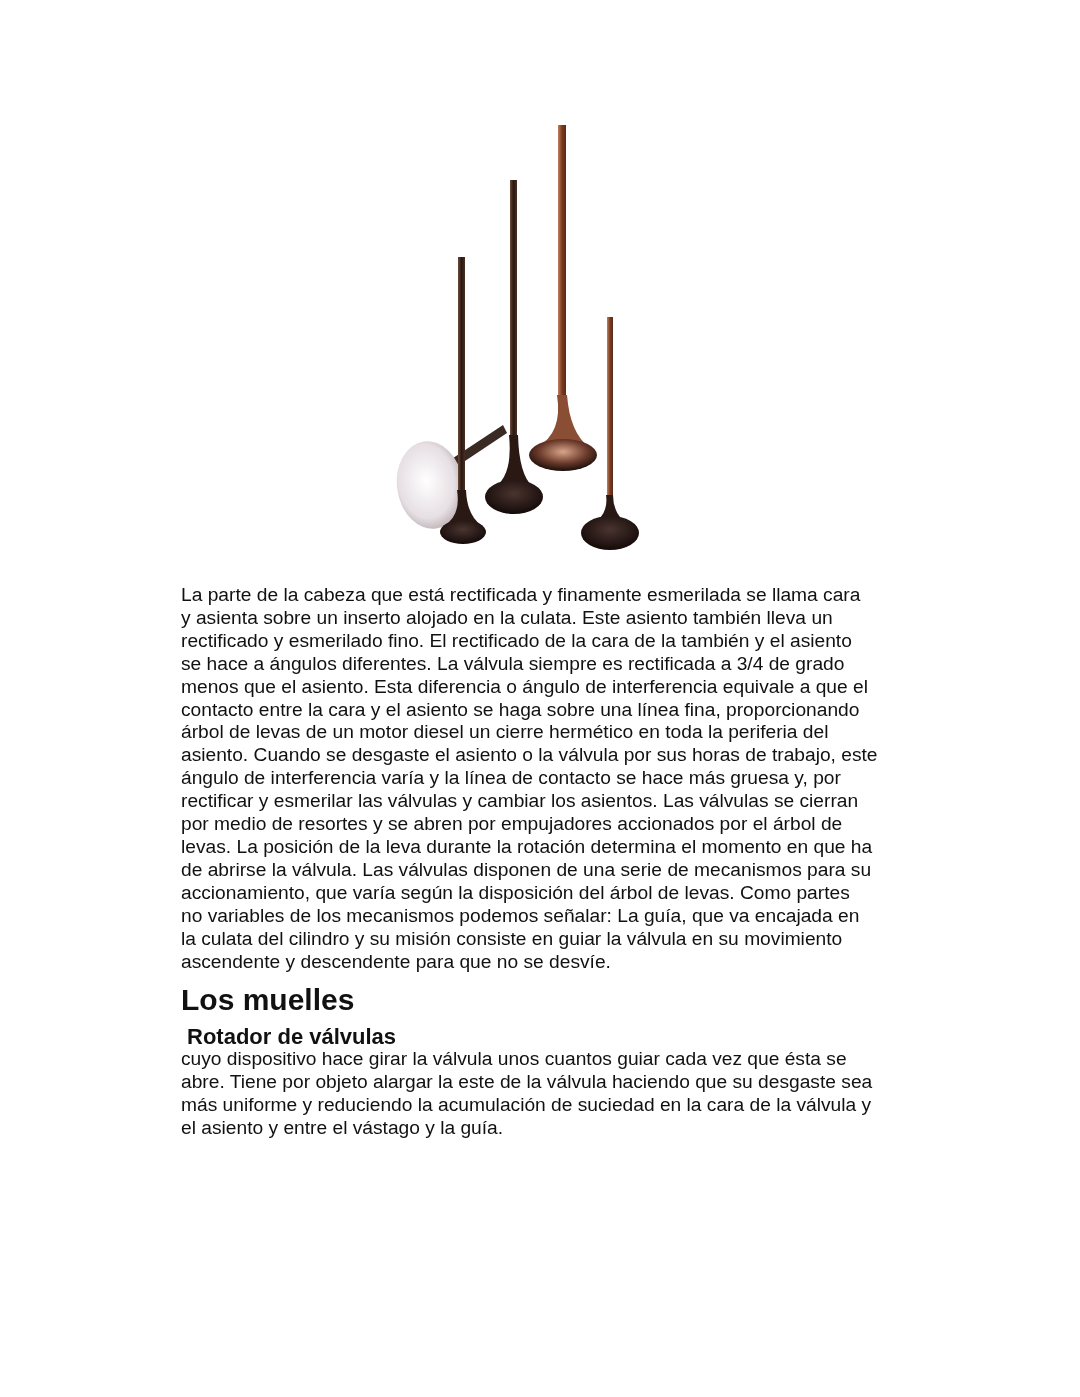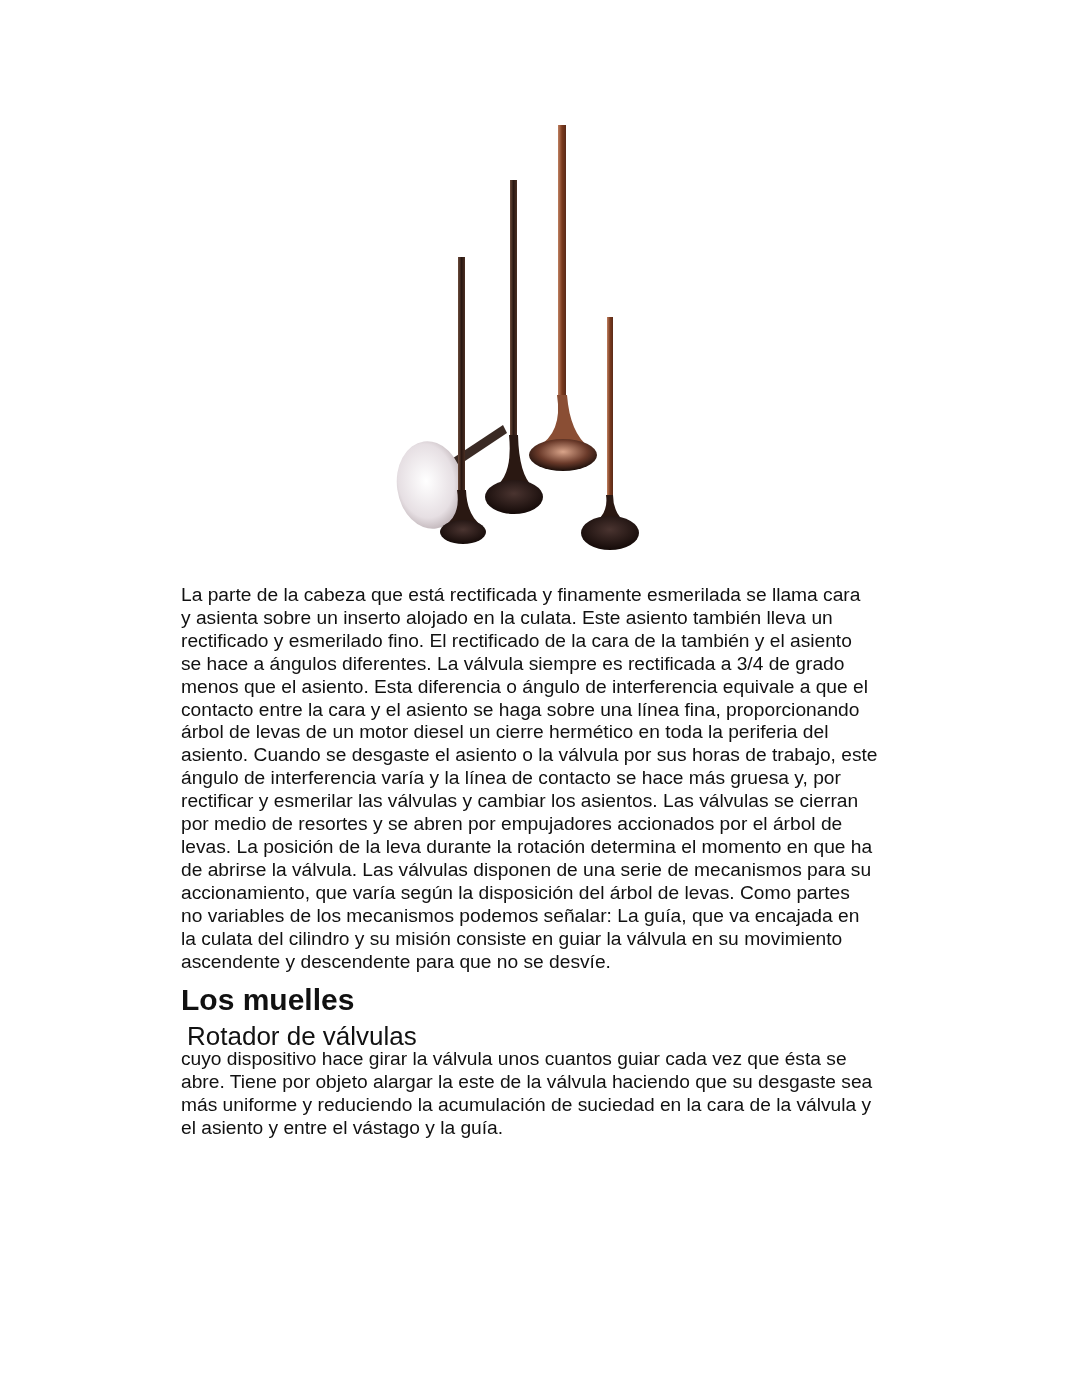--- a/index.html
+++ b/index.html
@@ -3,21 +3,21 @@
 <meta charset="utf-8">
 <style>
   html, body { margin: 0; padding: 0; background: #ffffff; }
   body { width: 1080px; height: 1397px; position: relative; overflow: hidden;
          font-family: "Liberation Sans", sans-serif; color: #111; }
   .figure { position: absolute; left: 285px; top: 115px; width: 510px; height: 450px; background: #fff; }
   .text-block { position: absolute; left: 166px; top: 584px; width: 790px; margin-left: 15px; }
   .para { font-size: 19.2px; line-height: 22.9px; margin: 0; white-space: nowrap; }
   .para span { display: block; }
   .h2 { font-size: 30px; font-weight: bold; margin: 12px 0 0 0; line-height: 30px; }
-  .h3 { font-size: 26px; font-weight: normal; margin: 10px 0 0 6px; line-height: 23px; }
+  .h3 { font-size: 22px; font-weight: bold; margin: 10px 0 0 6px; line-height: 23px; }
 </style>
 </head>
 <body>
 
 <div class="figure">
   <svg width="510" height="450" viewBox="0 0 510 450">
     <defs>
       <linearGradient id="stemA" x1="0" x2="1">
         <stop offset="0" stop-color="#6b4a3a"></stop>
           <stop offset="0.5" stop-color="#2a1812"></stop>

